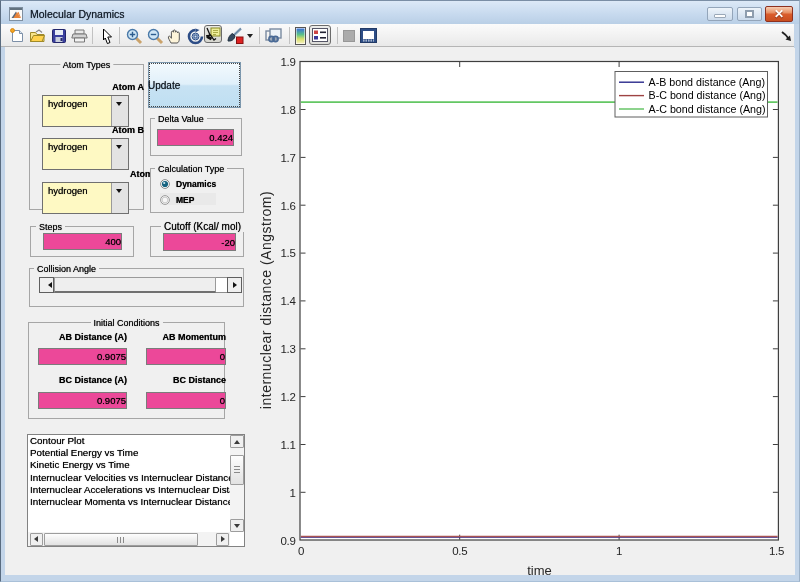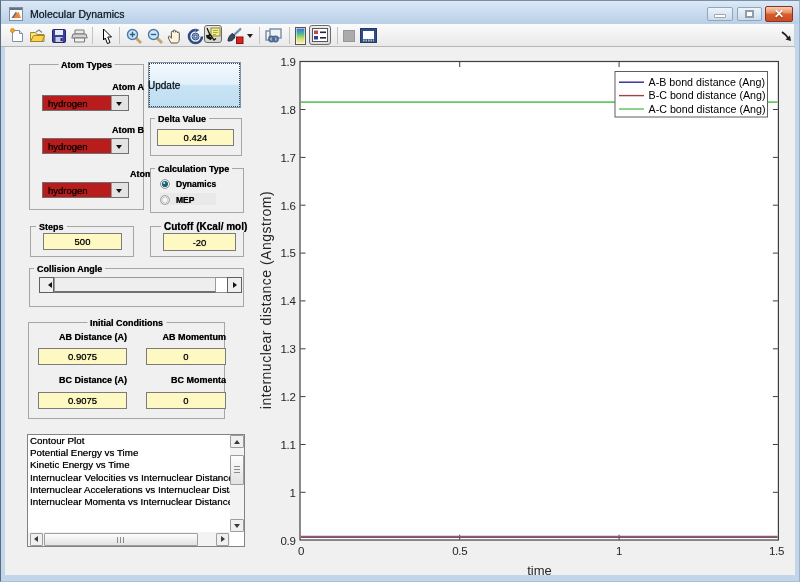--- a/index.html
+++ b/index.html
@@ -1,23 +1,23 @@
 <!DOCTYPE html>
 <html><head>
 <meta charset="utf-8">
 <style>
 *{margin:0;padding:0;box-sizing:border-box}
 html,body{width:800px;height:582px;overflow:hidden}
 body{font-family:"Liberation Sans",sans-serif;position:relative;background:#f0f0f0;filter:blur(0.4px)}
 .abs{position:absolute}
 .grp{position:absolute;border:1px solid #a6a6a6;background:#f0f0f0}
-.gt{position:absolute;top:-5px;background:#f0f0f0;font-size:9px;font-weight:bold;color:#000;padding:0 3px;white-space:nowrap;line-height:10px;text-shadow:0 0 0.7px rgba(0,0,0,0.75)}
-.fld{position:absolute;background:#fef9c3;border:1px solid #7b7b7b;font-size:9.5px;font-weight:normal;text-align:center;color:#000;text-shadow:0 0 0.7px rgba(0,0,0,0.75)}
+.gt{position:absolute;top:-5px;background:#f0f0f0;font-size:9px;font-weight:normal;color:#000;padding:0 3px;white-space:nowrap;line-height:10px;text-shadow:0 0 0.7px rgba(0,0,0,0.75)}
+.fld{position:absolute;background:#ec4899;border:1px solid #7b7b7b;font-size:9.5px;font-weight:normal;text-align:right;color:#000;text-shadow:0 0 0.7px rgba(0,0,0,0.75)}
 .lbl{position:absolute;font-size:9px;font-weight:bold;color:#000;text-align:right;white-space:nowrap;text-shadow:0 0 0.7px rgba(0,0,0,0.75)}
-.dd{position:absolute;background:#b91c1c;border:1px solid #707070;height:16px}
+.dd{position:absolute;background:#fef9c3;border:1px solid #707070;height:32px}
 .dd .txt{position:absolute;left:5px;top:2px;font-size:9.5px;color:#000;text-shadow:0 0 0.7px rgba(0,0,0,0.75)}
 .dd .btn{position:absolute;right:0;top:0;width:17px;height:100%;background:#e3e3e3;border-left:1px solid #9a9a9a}
 .dd .btn:after{content:"";position:absolute;left:4px;top:6px;border:3.5px solid transparent;border-top:4.5px solid #111}
 .li{height:12.2px;line-height:12.2px;padding-left:2px;white-space:nowrap;font-size:9.8px;text-shadow:0 0 0.7px rgba(0,0,0,0.75)}
 .sbtn{background:#f0f0f0;border:1px solid #9d9d9d;border-radius:1px}
 .sthumb{background:linear-gradient(#fdfdfd,#e2e2e2);border:1px solid #9d9d9d;border-radius:1px}
 .tbi{position:absolute;top:28px}
 .tsep{position:absolute;top:27px;width:1px;height:17px;background:#c2c2c2}
 </style>
 </head>
@@ -189,21 +189,21 @@
 <div class="abs" style="left:160px;top:193px;width:56px;height:12px;background:#e9e9e9"></div>
 <svg class="abs" style="left:160px;top:195px" width="10" height="10" viewBox="0 0 10 10">
  <circle cx="5" cy="5" r="4.4" fill="#f6f6f6" stroke="#9a9a9a"></circle>
  <circle cx="5" cy="5" r="2.9" fill="none" stroke="#c9c9c9"></circle>
 </svg>
 <div class="abs" style="left:176px;top:195px;font-size:8.5px;font-weight:bold;text-shadow:0 0 0.7px rgba(0,0,0,0.75)">MEP</div>
 
 <div class="grp" style="left:30px;top:226px;width:104px;height:31px">
     <span class="gt" style="left:5px">Steps</span>
   </div>
-<div class="fld" style="left:43px;top:233px;width:79px;height:17px;line-height:16px">500</div>
+<div class="fld" style="left:43px;top:233px;width:79px;height:17px;line-height:16px">400</div>
 
 <div class="grp" style="left:150px;top:226px;width:94px;height:31px">
     <span class="gt" style="left:10px;font-size:10px">Cutoff (Kcal/ mol)</span>
   </div>
 <div class="fld" style="left:163px;top:233px;width:73px;height:18px;line-height:17px">-20</div>
 
 <div class="grp" style="left:29px;top:268px;width:215px;height:39px">
     <span class="gt" style="left:4px">Collision Angle</span>
   </div>
 <div class="abs" id="slider" style="left:39px;top:277px;width:203px;height:16px;background:#fff;border:1px solid #8e8e8e"></div>
@@ -214,21 +214,21 @@
 <div class="abs" style="left:233px;top:282px;border:3px solid transparent;border-left:4px solid #111"></div>
 
 <div class="grp" style="left:28px;top:322px;width:197px;height:97px">
     <span class="gt" style="left:50%;transform:translateX(-50%)">Initial Conditions</span>
   </div>
 <div class="lbl" style="left:38px;top:332px;width:89px">AB Distance (A)</div>
 <div class="lbl" style="left:146px;top:332px;width:80px">AB Momentum</div>
 <div class="fld" style="left:38px;top:348px;width:89px;height:17px;line-height:16px">0.9075</div>
 <div class="fld" style="left:146px;top:348px;width:80px;height:17px;line-height:16px">0</div>
 <div class="lbl" style="left:38px;top:375px;width:89px">BC Distance (A)</div>
-<div class="lbl" style="left:146px;top:375px;width:80px">BC Momenta</div>
+<div class="lbl" style="left:146px;top:375px;width:80px">BC Distance</div>
 <div class="fld" style="left:38px;top:392px;width:89px;height:17px;line-height:16px">0.9075</div>
 <div class="fld" style="left:146px;top:392px;width:80px;height:17px;line-height:16px">0</div>
 
 <div class="abs" id="listbox" style="left:27px;top:434px;width:218px;height:113px;background:#fff;border:1px solid #828282"></div>
 <div class="abs" id="listitems" style="left:28px;top:435px;width:202px;height:97px;overflow:hidden;color:#000">
  <div class="li">Contour Plot</div>
  <div class="li">Potential Energy vs Time</div>
  <div class="li">Kinetic Energy vs Time</div>
  <div class="li">Internuclear Velocities vs Internuclear Distance</div>
  <div class="li">Internuclear Accelerations vs Internuclear Dista</div>

